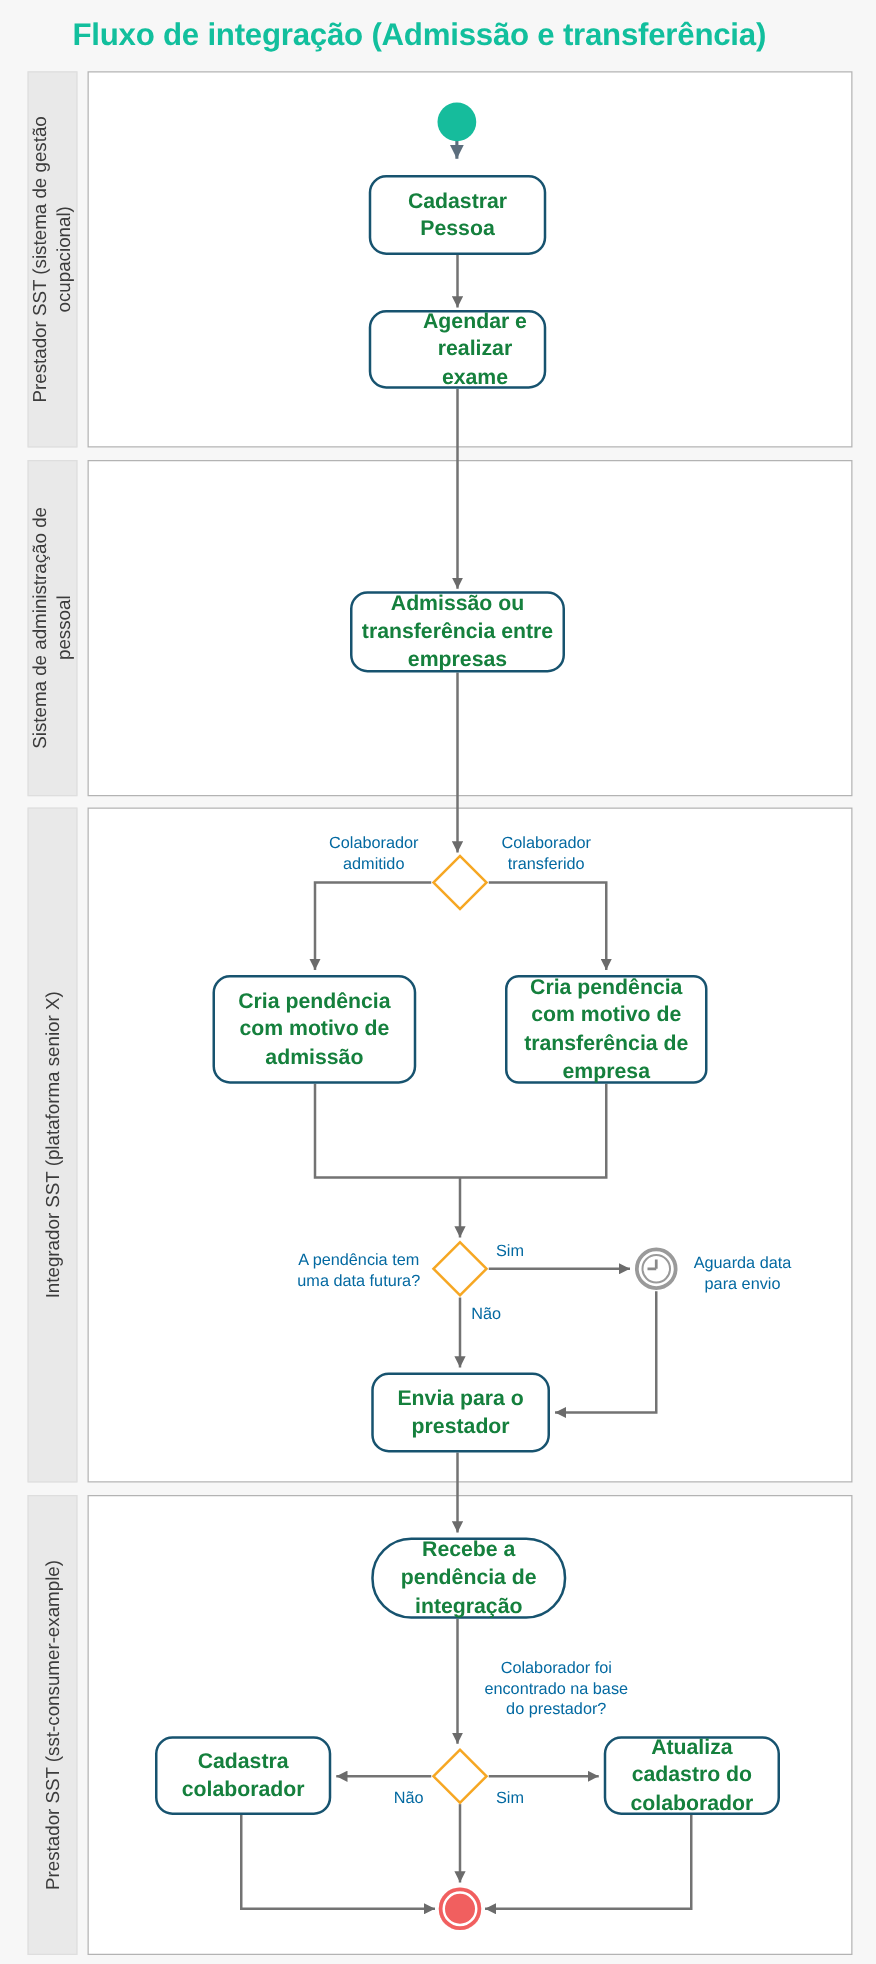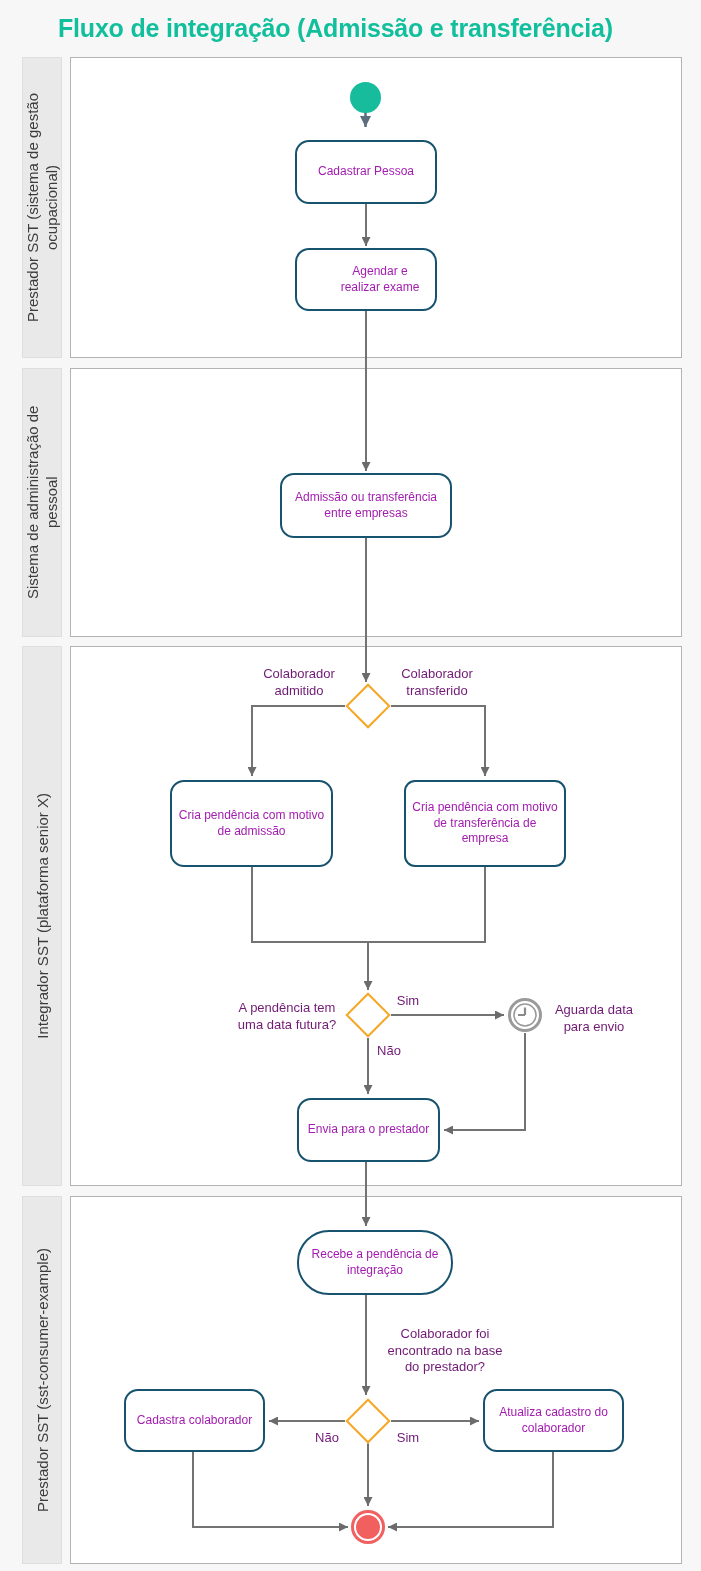--- a/index.html
+++ b/index.html
@@ -11,28 +11,28 @@
                 box-sizing:border-box; display:flex; align-items:center; justify-content:center; padding:10px 0; z-index:0; }
   .vtext { writing-mode:vertical-rl; transform:rotate(180deg); text-align:center;
            font-size:15px; line-height:19px; color:#3c3c3c; max-height:100%; }
   .lane-body { position:absolute; left:70px; width:612px; background:#ffffff; border:1px solid #b3b3b3;
                box-sizing:border-box; z-index:0; }
 
   svg.connectors { position:absolute; left:0; top:0; z-index:1; pointer-events:none; }
 
   .task { position:absolute; background:#fff; border:2px solid #17536f; border-radius:14px;
           display:flex; align-items:center; justify-content:center; text-align:center;
-          font-size:12px; line-height:1.32; color:#a21caf; padding:4px 6px; box-sizing:border-box; z-index:3; }
+          font-size:17px; line-height:1.32; color:#15803d; padding:4px 6px; box-sizing:border-box; z-index:3;font-weight:bold; }
   .gateway { position:absolute; width:32px; height:32px; background:#fff; border:2px solid #f6a723;
              transform:rotate(45deg); box-sizing:border-box; z-index:3; }
   .event-start { position:absolute; width:31px; height:31px; border-radius:50%; background:#16bc9c; z-index:3; }
   .event-end { position:absolute; width:34px; height:34px; border-radius:50%; background:#f15f5f;
                box-shadow: inset 0 0 0 3px #f15f5f, inset 0 0 0 5px #ffffff; z-index:3; }
   .event-timer { position:absolute; z-index:3; }
-  .edge-label { position:absolute; font-size:13px; line-height:1.28; color:#701a75; text-align:center; z-index:2; }
+  .edge-label { position:absolute; font-size:13px; line-height:1.28; color:#0369a1; text-align:center; z-index:2; }
 </style>
 </head>
 <body>
 
 <div class="page">
 
   <div class="title">Fluxo de integração (Admissão e transferência)</div>
 
   <div class="lane-label" style="top:57px;height:301px;">
     <span class="vtext">Prestador SST (sistema de gestão ocupacional)</span>

